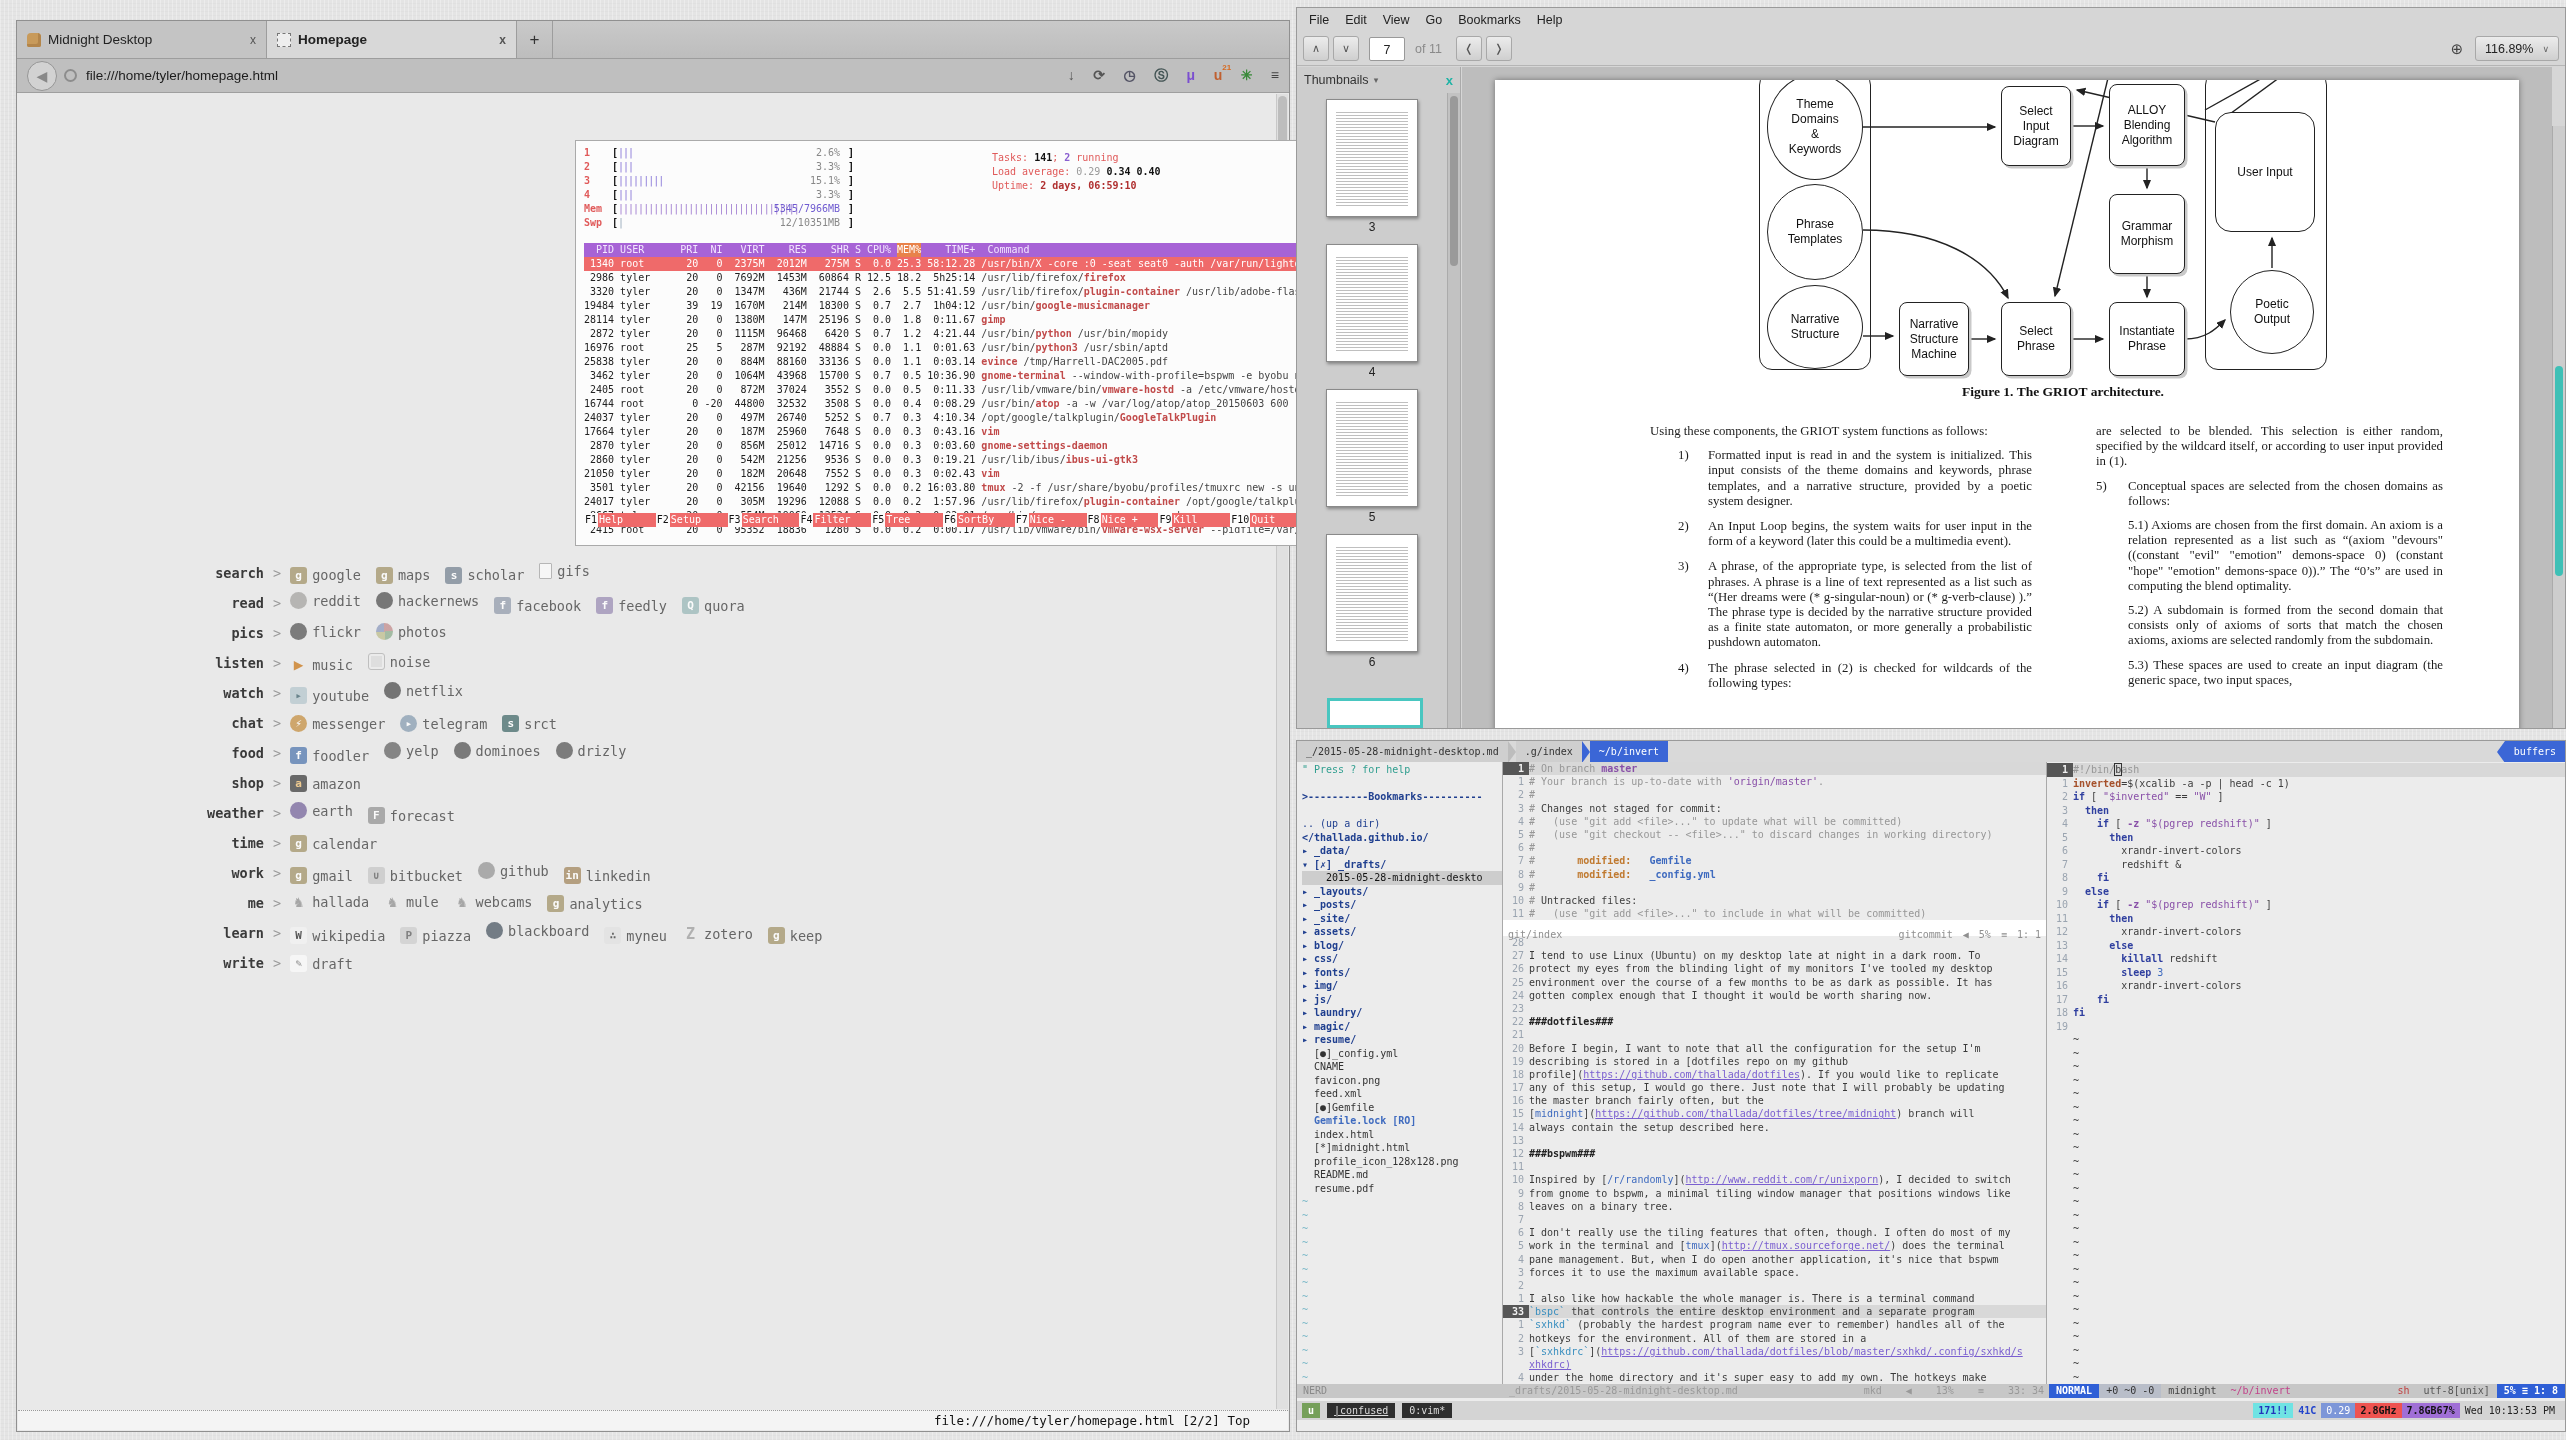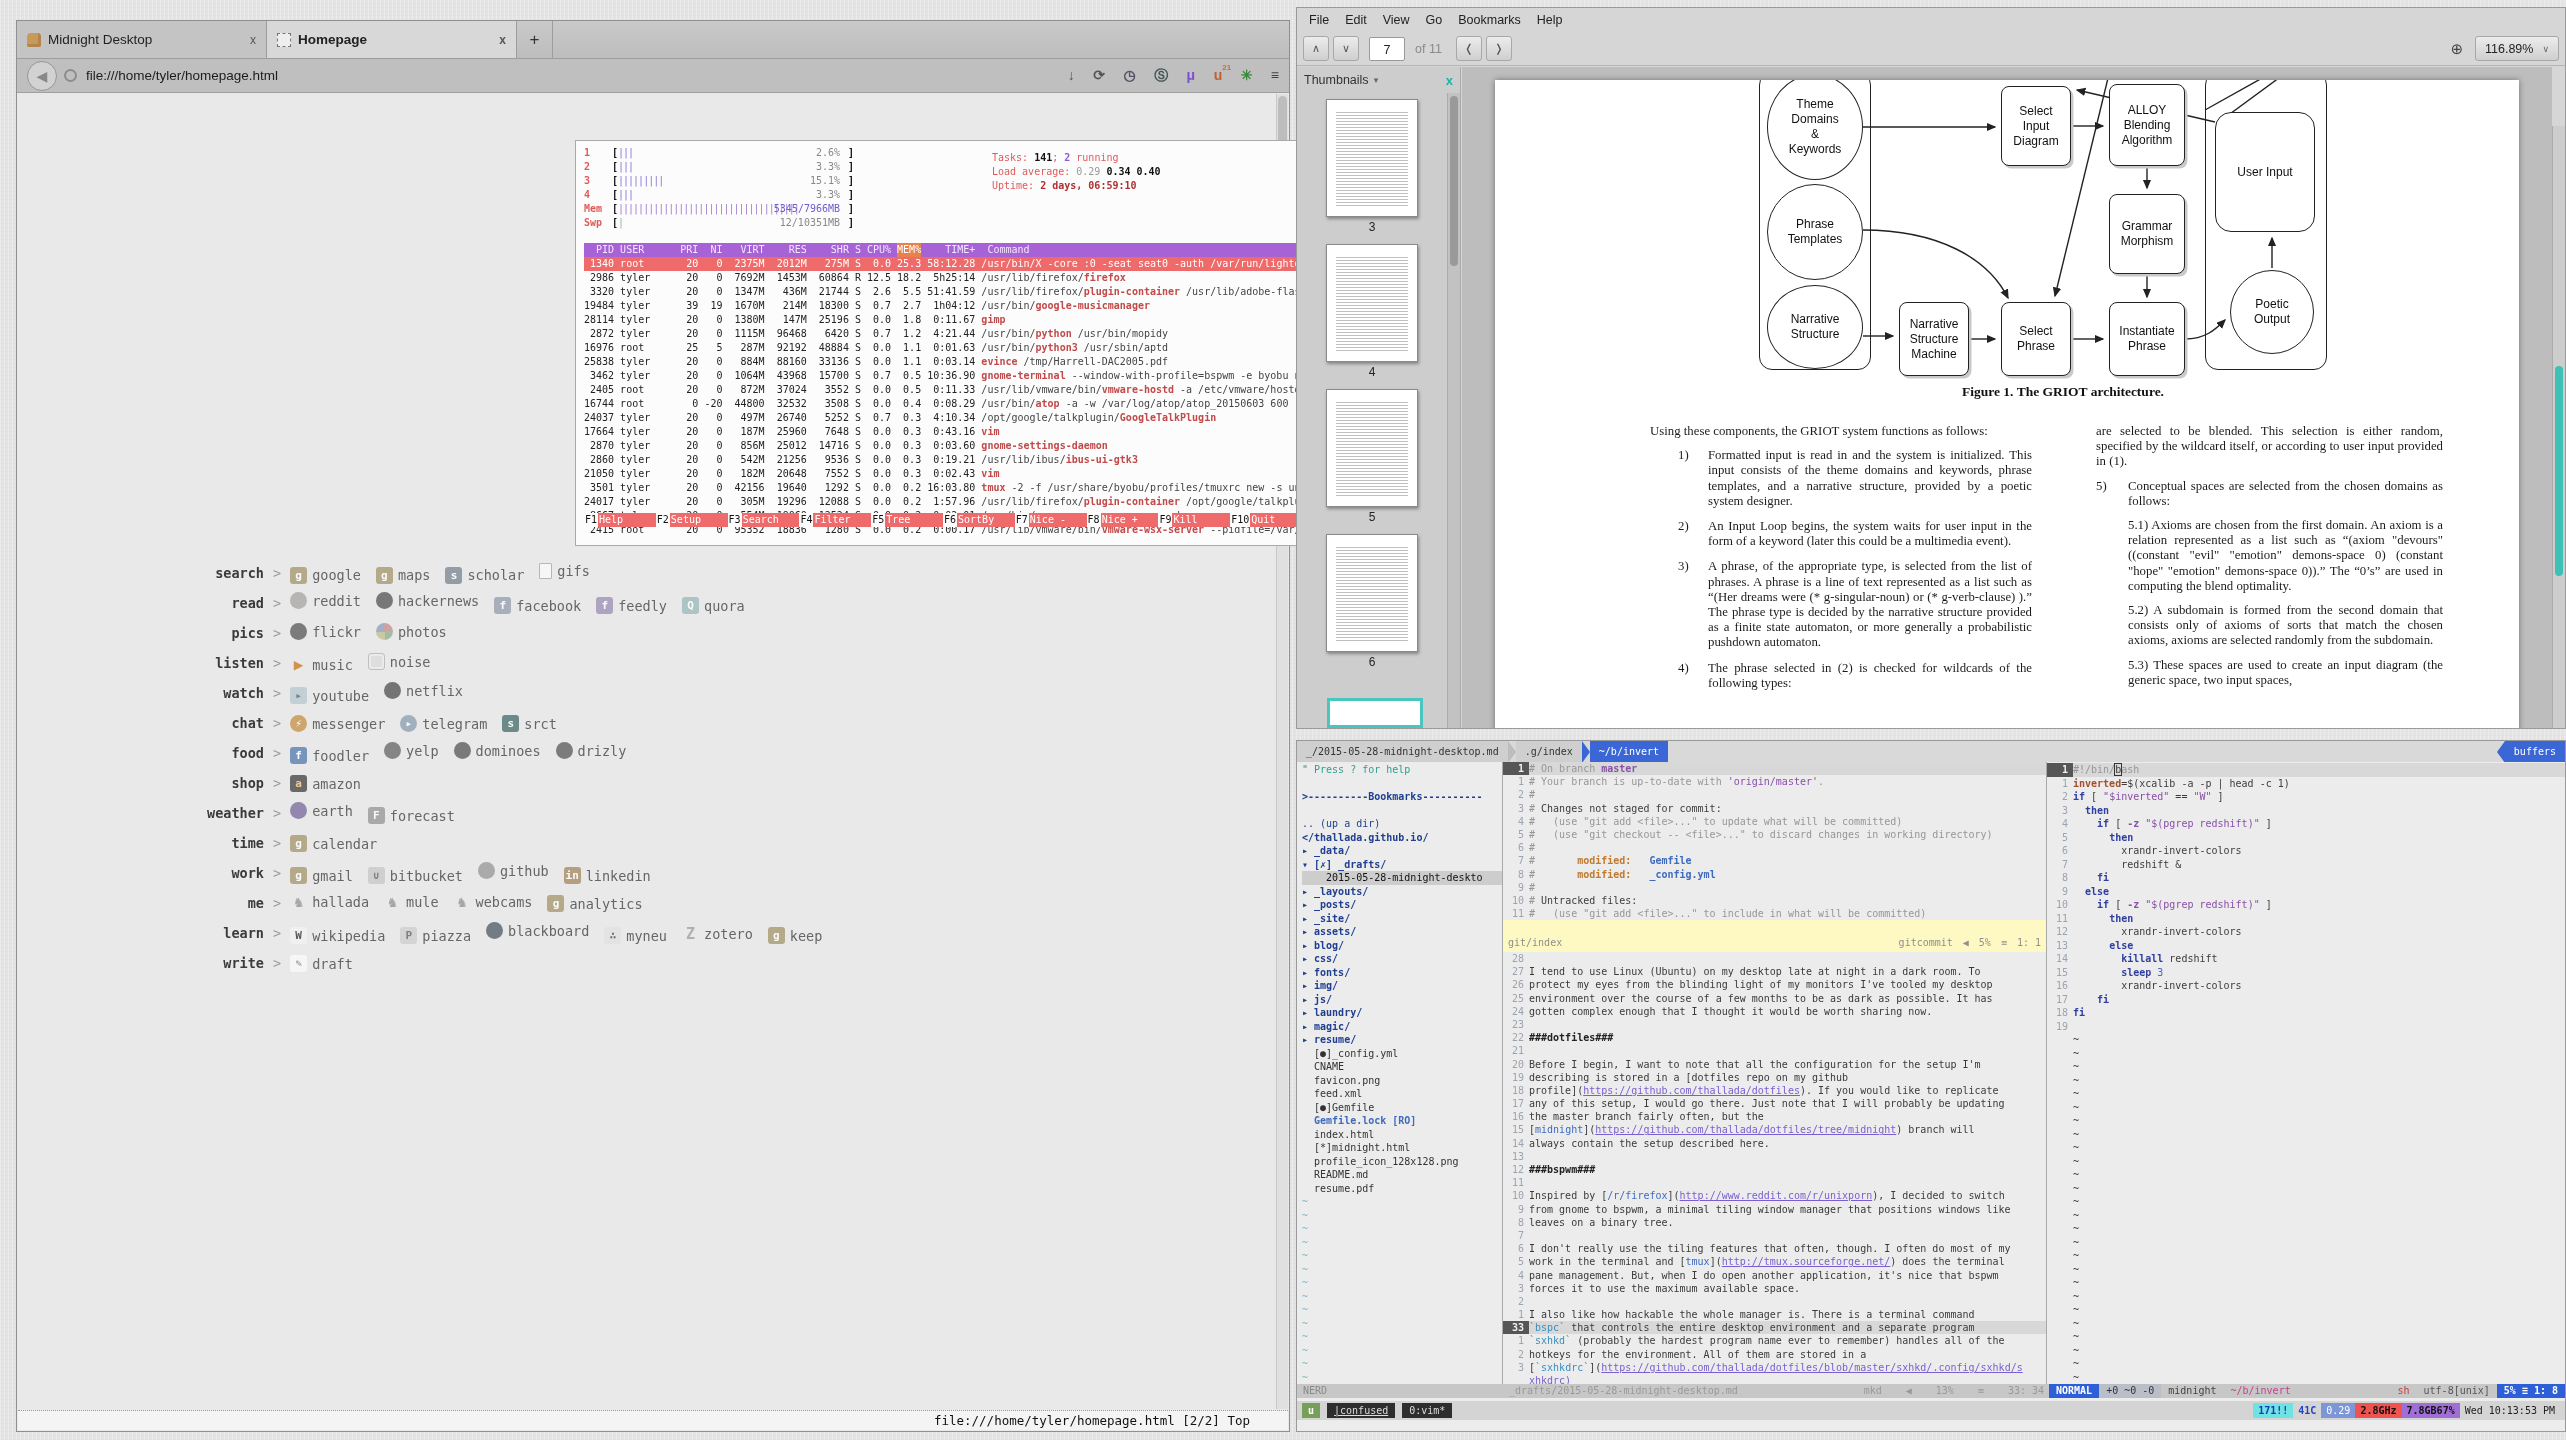--- a/index.html
+++ b/index.html
@@ -143,21 +143,21 @@
 .nt-line.tl{color:#7ab8c8}
 .p-mid{width:544px;border-right:1px solid #a9a9a9;overflow:hidden;flex:none}
 .git-lines{height:158px;overflow:hidden}
 .vl{display:flex;height:13.2px}
 .p-sh .vl,.p-nerd .vl{height:13.5px}
 .gut{width:26px;text-align:right;padding-right:5px;color:#9aa4b0;flex:none}
 .gut.cur{background:#565656;color:#f0f0f0;font-weight:bold}
 .lt{flex:1;white-space:pre;overflow:hidden}
 .lt.cur{background:#d8d8d8}
 .lt.h{font-weight:bold;color:#222}
-.istat{height:13px;background:#fef9c3;color:#8f8f8f;display:flex;padding:16px 5px;line-height:13px}
+.istat{height:13px;background:#ffffff;color:#8f8f8f;display:flex;padding:8px 5px;line-height:13px}
 .istat .rr{margin-left:auto;display:flex;gap:10px}
 .md-lines{overflow:hidden}
 .p-sh{flex:1;overflow:hidden;padding-top:1px}
 .r-cm{color:#979797}.r-tx{color:#3c3c3c}
 .r-kwB{color:#8950a8;font-weight:bold}.r-str{color:#8950a8}
 .r-mod{color:#c07a30;font-weight:bold}.r-fil{color:#3f6bbf;font-weight:bold}
 .r-url{color:#7a5fd0;text-decoration:underline}.r-lnk{color:#3f6bbf}
 .r-code{color:#3a8fbf}.r-kw{color:#2f3f9f;font-weight:bold}
 .r-var{color:#a5502a;font-weight:bold}.r-num{color:#3f6bbf}
 .r-op{color:#8950a8;font-weight:bold}
@@ -1008,21 +1008,21 @@
             <span class="lt h">###bspwm###</span>
           </div>
 
           <div class="vl">
             <span class="gut">11</span>
             <span class="lt"></span>
           </div>
 
           <div class="vl">
             <span class="gut">10</span>
-            <span class="lt"><span class="r-tx">Inspired by [</span><span class="r-lnk">/r/firefox</span><span class="r-tx">](</span><span class="r-url">http://www.reddit.com/r/unixporn</span><span class="r-tx">), I decided to switch</span></span>
+            <span class="lt"><span class="r-tx">Inspired by [</span><span class="r-lnk">/r/randomly</span><span class="r-tx">](</span><span class="r-url">http://www.reddit.com/r/unixporn</span><span class="r-tx">), I decided to switch</span></span>
           </div>
 
           <div class="vl">
             <span class="gut">9</span>
             <span class="lt">from gnome to bspwm, a minimal tiling window manager that positions windows like</span>
           </div>
 
           <div class="vl">
             <span class="gut">8</span>
             <span class="lt">leaves on a binary tree.</span>

